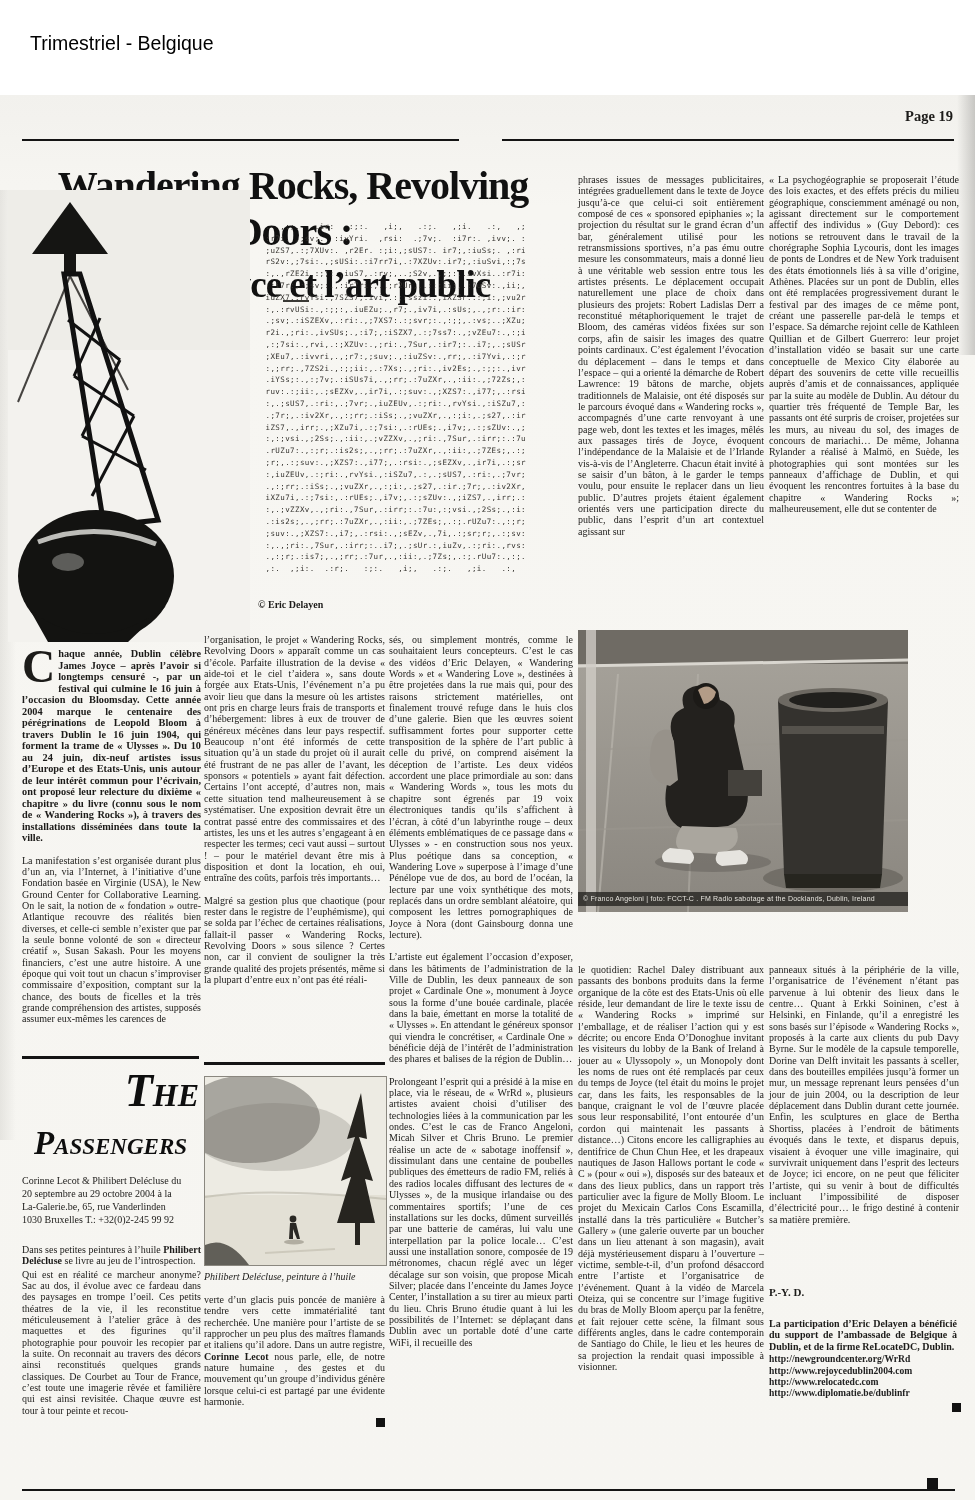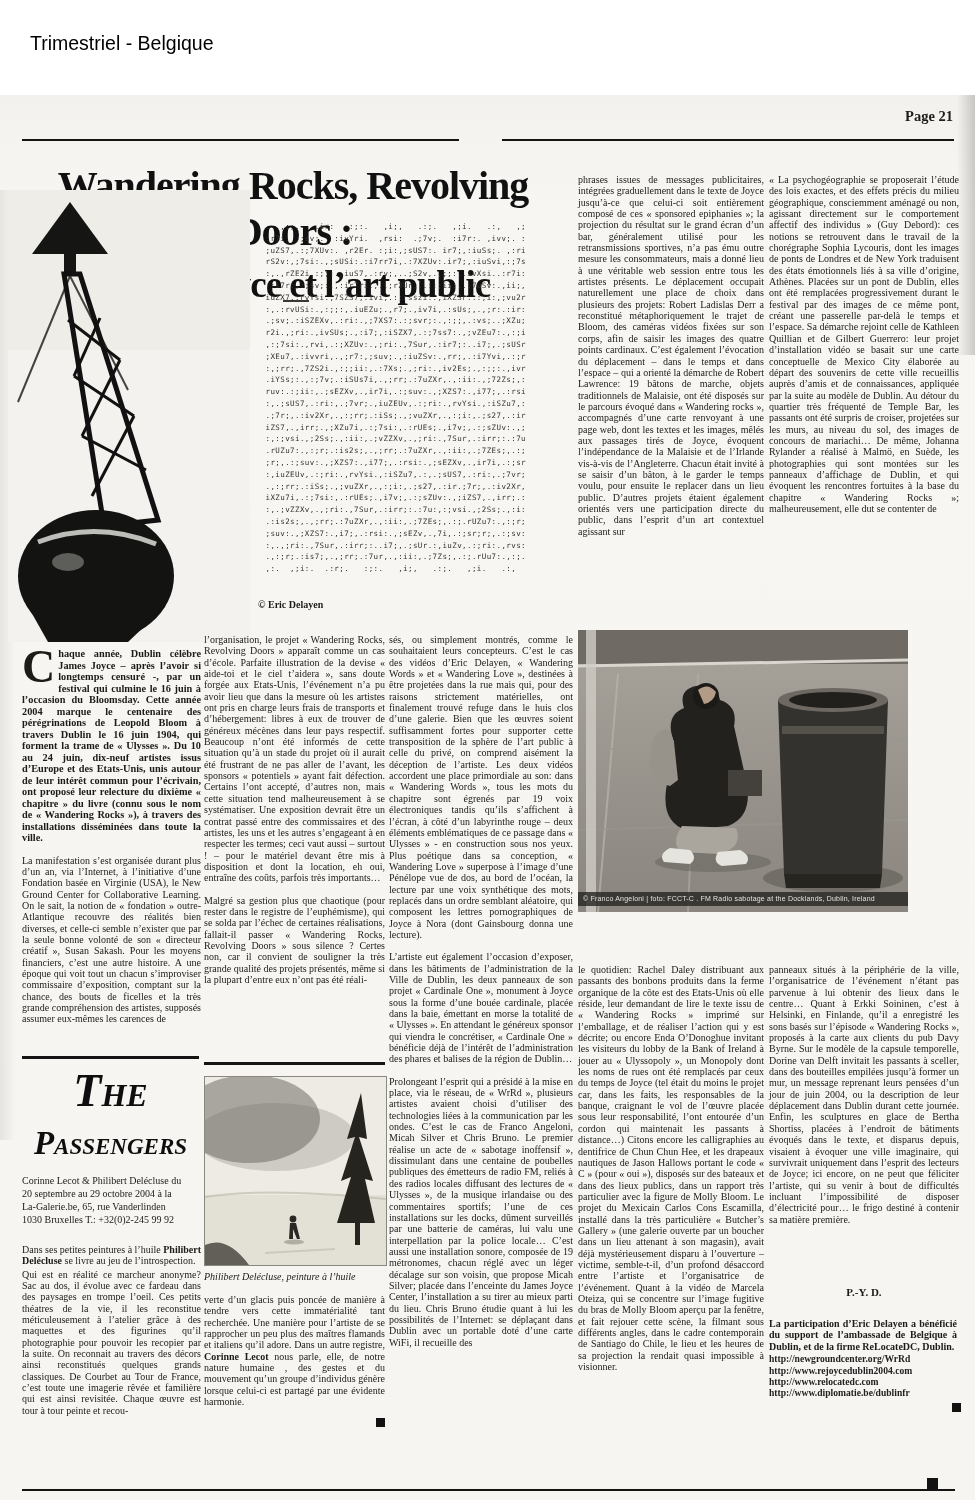--- a/index.html
+++ b/index.html
@@ -31,51 +31,51 @@
   .col p{margin:0 0 11px 0;}
   .col p:last-child{margin-bottom:0;}
   .intro{font-weight:bold;font-size:10.3px;line-height:11.5px;}
   .dropcap{float:left;font-size:46px;line-height:33px;padding:2px 3px 0 0;font-weight:bold;}
   .ascii{position:absolute;left:256px;top:221px;width:270px;
     font-family:"DejaVu Sans Mono",monospace;font-size:7.5px;line-height:11.8px;
     letter-spacing:.4px;white-space:pre;color:#35332f;text-align:right;}
   .ascii-caption{position:absolute;left:258px;top:599px;font-size:10px;font-weight:bold;}
   .ad-heading{position:absolute;left:22px;width:177px;text-align:center;
     font-style:italic;font-weight:bold;font-variant:small-caps;color:#0e0e0e;}
-  .ad-the{top:1066px;font-size:46px;line-height:50px;}
+  .ad-the{top:1066px;font-size:46px;line-height:50px;text-align:right;}
   .ad-passengers{top:1124px;font-size:33px;line-height:38px;}
   .ad-address{position:absolute;left:22px;top:1174px;width:177px;
     font-size:10px;line-height:13px;text-align:left;}
   .caption{font-size:10px;font-weight:normal;font-style:italic;}
   .photo-frame{position:absolute;overflow:hidden;}
   .photo-caption-strip{position:absolute;left:0;right:0;bottom:6px;
     background:rgba(38,36,32,.80);color:#e4e2dc;
     font-family:"Liberation Sans",sans-serif;font-size:7px;line-height:10px;
     padding:2px 5px;text-align:left;letter-spacing:.2px;}
   .end-square{width:9px;height:9px;background:#121212;margin-left:auto;margin-top:4px;}
-  .byline{position:absolute;left:769px;top:1286px;width:190px;text-align:center;
+  .byline{position:absolute;left:769px;top:1286px;width:190px;text-align:left;
     font-weight:bold;font-size:11px;}
   .credit{position:absolute;left:769px;top:1318px;width:192px;font-size:10px;
     line-height:11.4px;text-align:justify;}
   .links div{font-size:9.6px;line-height:11.4px;white-space:nowrap;font-weight:bold;color:#222;}
   .bottom-rule{left:22px;top:1489px;width:933px;}
   .corner-square{position:absolute;left:927px;top:1478px;width:11px;height:11px;background:#121212;}
 </style>
 </head>
 <body>
 
 <div class="scan-bg"></div>
 <div class="scan-shade-right"></div>
 <div class="scan-shade-left"></div>
 
 <div class="masthead">
   <div>Trimestriel - Belgique</div>
 </div>
 
-<div class="page-number">Page 21</div>
+<div class="page-number">Page 19</div>
 
 <div class="rule rule-a"></div>
 <div class="rule rule-b"></div>
 
 <div class="title">
   <div class="title-line1">Wandering Rocks, Revolving Doors :</div>
   <div class="title-line2">James Joyce et l’art public</div>
 </div>
 <div class="title-dash"></div>
 

